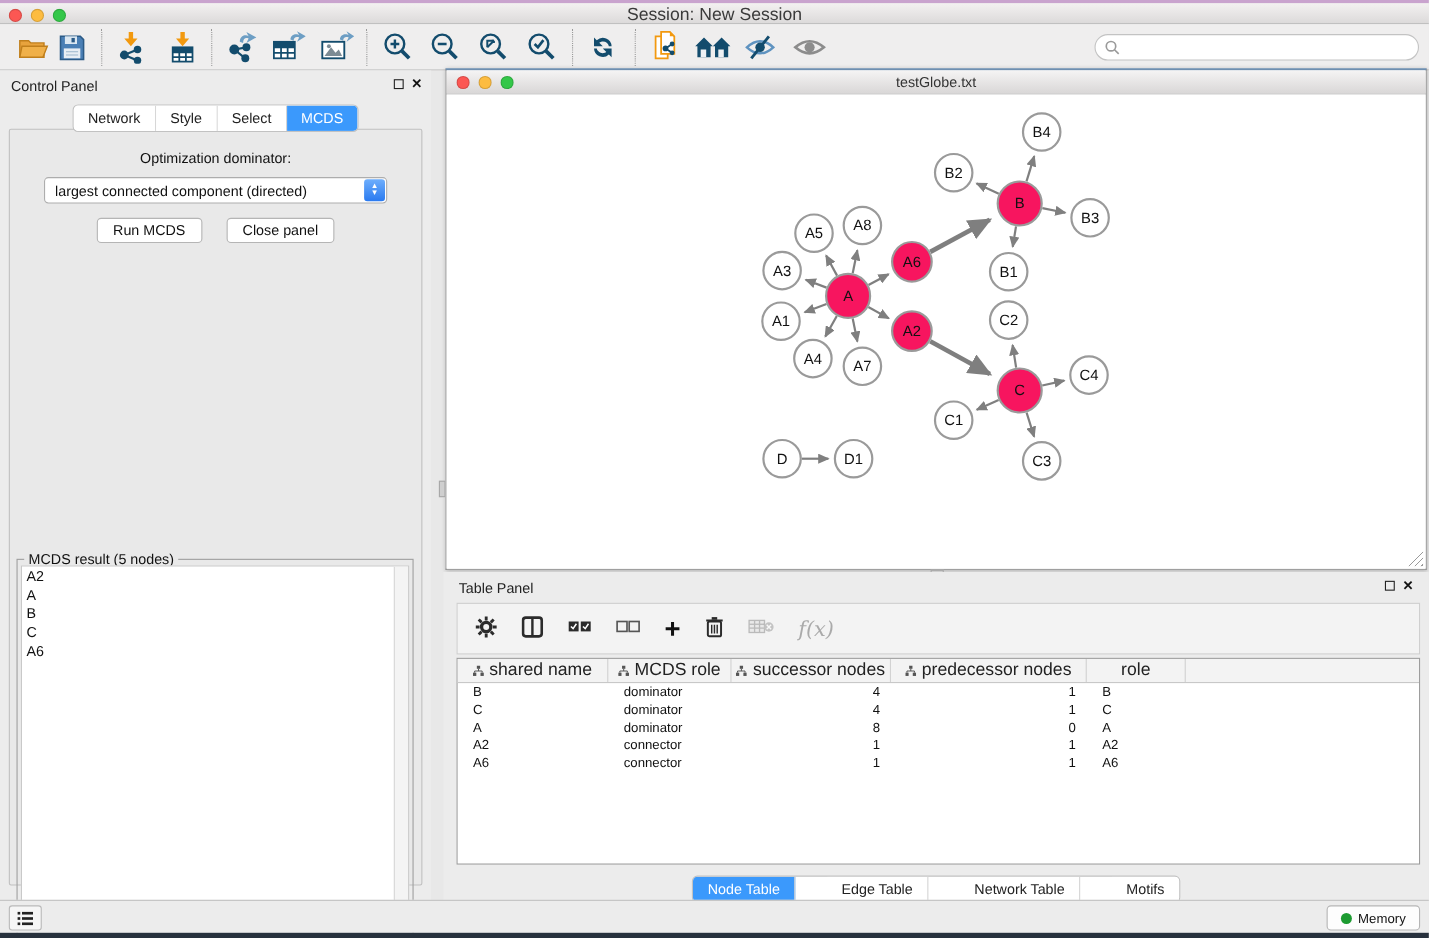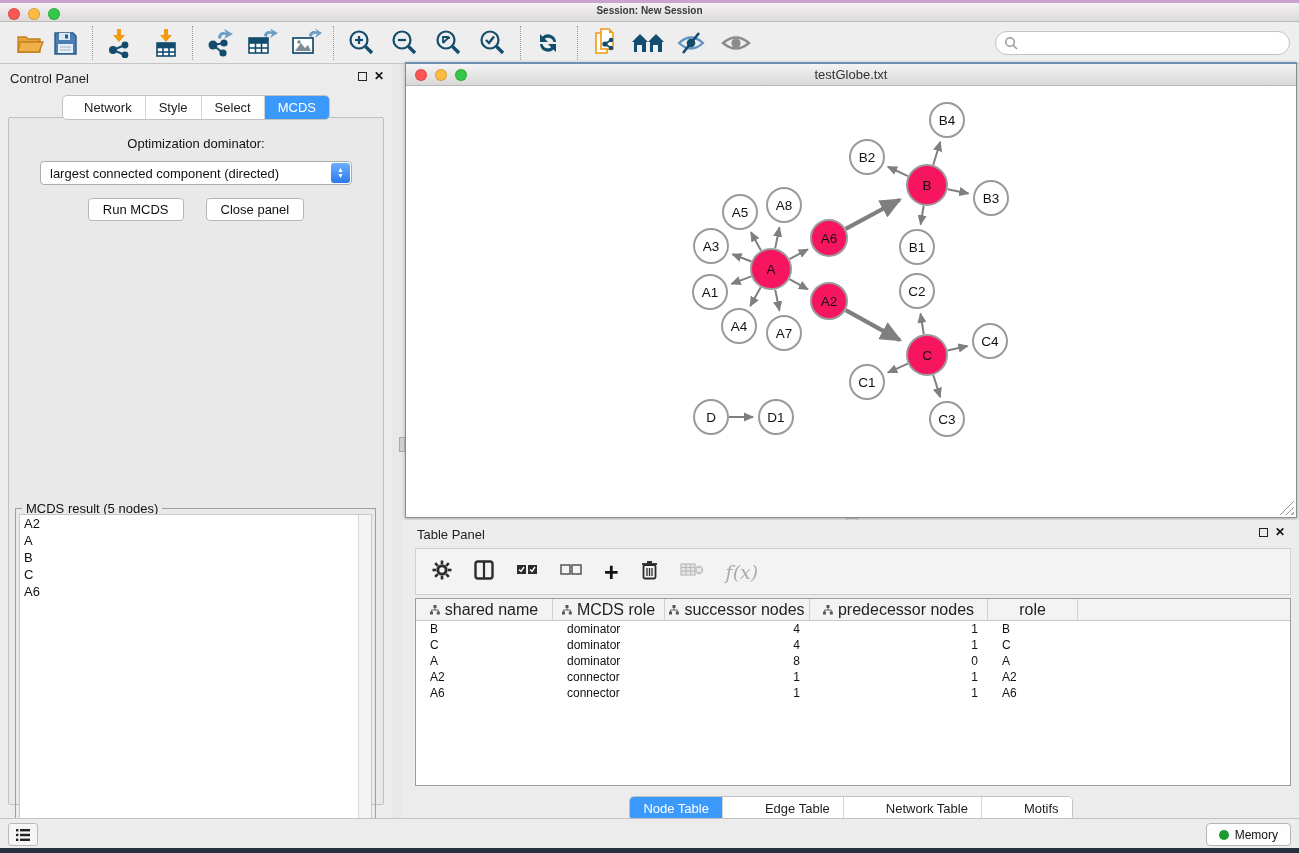--- a/index.html
+++ b/index.html
@@ -2,38 +2,38 @@
 <html><head>
 <meta charset="utf-8">
 <style>
   * { margin:0; padding:0; box-sizing:border-box; }
   html,body { width:1299px; height:853px; overflow:hidden; }
   body { font-family:"Liberation Sans", sans-serif; background:#e8e8e8; position:relative; font-size:13px; color:#222; }
 
   
   .wallpaper-top { position:absolute; left:0; top:0; width:1299px; height:3px; background:#c9a3ce; }
   .titlebar { position:absolute; left:0; top:3px; width:1299px; height:19px; background:linear-gradient(#f3f1f1,#dcdada); border-bottom:1px solid #bcbcbc; }
-  .titlebar .title { position:absolute; left:0; right:0; top:2px; text-align:center; font-size:10px; color:#3a3a3a;font-weight:bold; }
+  .titlebar .title { position:absolute; left:0; right:0; top:2px; text-align:center; font-size:16px; color:#3a3a3a; }
   .lights { position:absolute; left:8px; top:5px; display:flex; gap:8px; }
   .light { width:12px; height:12px; border-radius:50%; border:1px solid rgba(0,0,0,.15); }
 
   .toolbar { position:absolute; left:0; top:22px; width:1299px; height:42px; background:#efeeee; border-bottom:1px solid #c6c6c6; }
   .tb-icon { position:absolute; top:5px; height:32px; display:flex; align-items:center; justify-content:center; }
   .tb-sep { position:absolute; top:4px; width:0; height:34px; border-left:1px dotted #9a9a9a; }
   .searchbox { position:absolute; left:995px; top:9px; width:295px; height:24px; background:#fff; border:1px solid #c3c3c3; border-radius:12px; display:flex; align-items:center; padding-left:8px; }
 
   
   .control-panel { position:absolute; left:0; top:64px; width:392px; height:754px; background:#ececec; }
   .panel-head { position:relative; height:26px; }
   .panel-head .ph-title { position:absolute; left:10px; top:7px; font-size:13px; color:#222; }
   .ph-btns { position:absolute; right:8px; top:7px; display:flex; gap:7px; align-items:center; }
   .float-box { width:9px; height:9px; border:1.5px solid #222; display:inline-block; }
   .close-x { font-size:12px; font-weight:bold; color:#111; line-height:10px; }
 
-  .seg-tabs { position:absolute; left:50%; transform:translateX(-50%); top:31px; display:flex; border:1px solid #c2c2c2; border-radius:5px; overflow:hidden; background:#fff; z-index:3;padding-left:8px; }
+  .seg-tabs { position:absolute; left:50%; transform:translateX(-50%); top:31px; display:flex; border:1px solid #c2c2c2; border-radius:5px; overflow:hidden; background:#fff; z-index:3; }
   .seg-tab { padding:4px 13px; font-size:13px; color:#222; background:#fff; border-right:1px solid #d4d4d4; cursor:default; }
   .seg-tab:last-child { border-right:none; }
   .seg-tab.active { background:#3b99fc; color:#fff; }
 
   .cp-content { position:absolute; left:8px; top:53px; width:376px; height:688px; background:#e9e9e9; border:1px solid #c0c0c0; border-radius:2px; }
   .opt-label { text-align:center; margin-top:18px; font-size:13px; color:#111; }
   .dropdown { position:relative; margin:10px auto 0; width:312px; height:24px; background:#fff; border:1px solid #adadad; border-radius:4px; display:flex; align-items:center; }
   .dropdown .dd-text { padding-left:9px; font-size:13px; color:#111; white-space:nowrap; }
   .dd-stepper { position:absolute; right:1px; top:1px; width:19px; height:20px; border-radius:3px; background:linear-gradient(#6eaefc,#2a7af0); display:flex; flex-direction:column; align-items:center; justify-content:center; color:#fff; }
   .dd-stepper span { font-size:7px; line-height:6px; }

